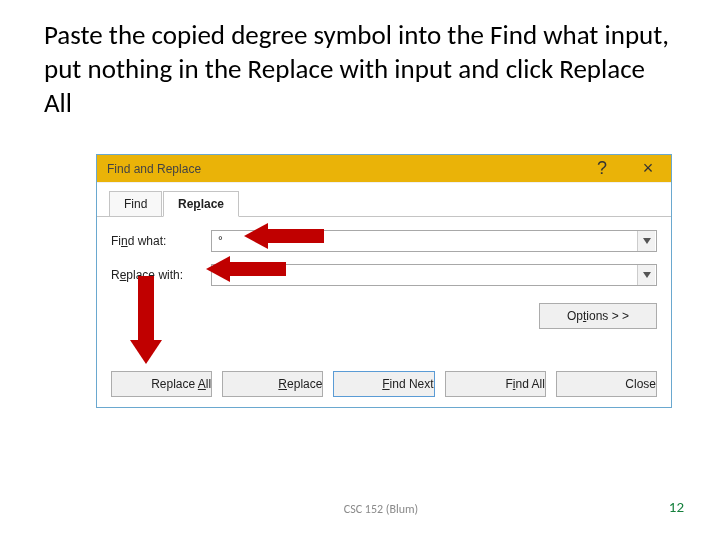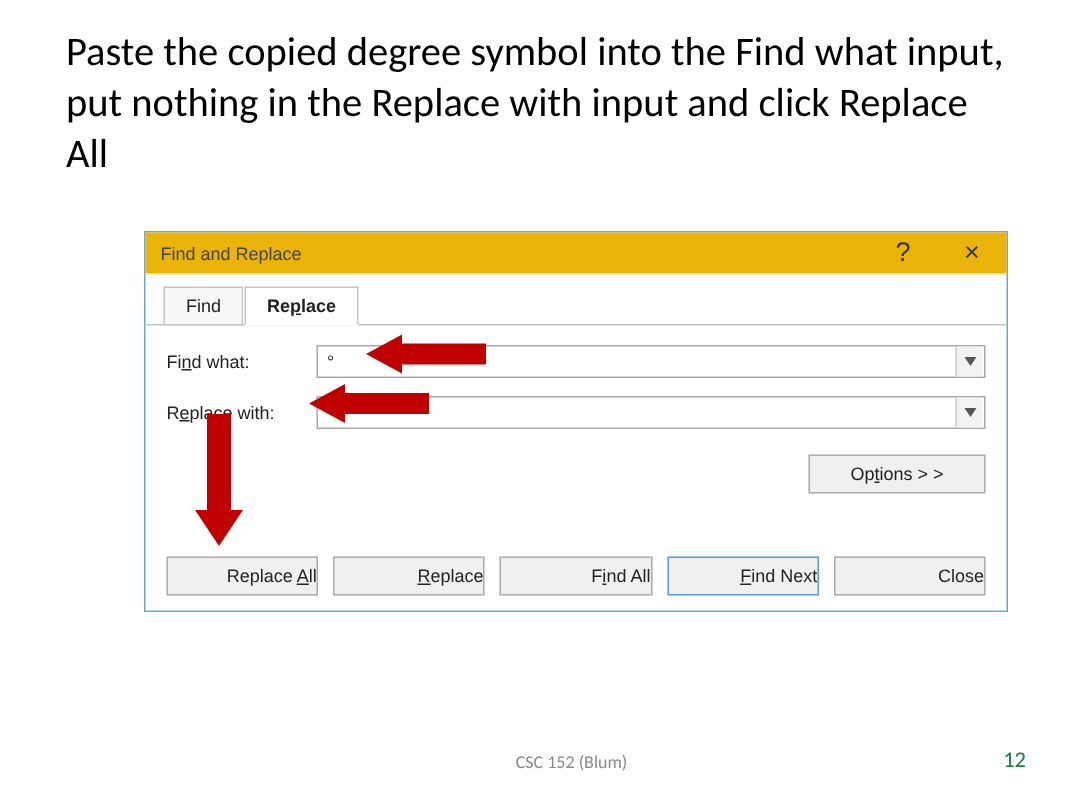--- a/index.html
+++ b/index.html
@@ -126,22 +126,22 @@
       </div>
     </div>
 
     <div class="options-row">
       <button class="options-btn"><span>Op</span><span class="alt">t</span><span>ions &gt; &gt;</span></button>
     </div>
 
     <div class="btn-row">
       <div class="dbtn"><span>Replace </span><span class="alt">A</span><span>ll</span></div>
       <div class="dbtn"><span></span><span class="alt">R</span><span>eplace</span></div>
+      <div class="dbtn primary"><span></span><span class="alt">F</span><span>ind Next</span></div>
       <div class="dbtn"><span>F</span><span class="alt">i</span><span>nd All</span></div>
-      <div class="dbtn primary"><span></span><span class="alt">F</span><span>ind Next</span></div>
       <div class="dbtn"><span>Close</span></div>
     </div>
   </div>
 
   <div class="arrow" style="left:244px; top:223px;">
     <div class="shaft" style="left:22px; top:6px; width:58px; height:14px;"></div>
     <div class="head" style="left:0; top:0; border-right:24px solid #c00000; border-top:13px solid transparent; border-bottom:13px solid transparent;"></div>
   </div>
 
   <div class="arrow" style="left:206px; top:256px;">

